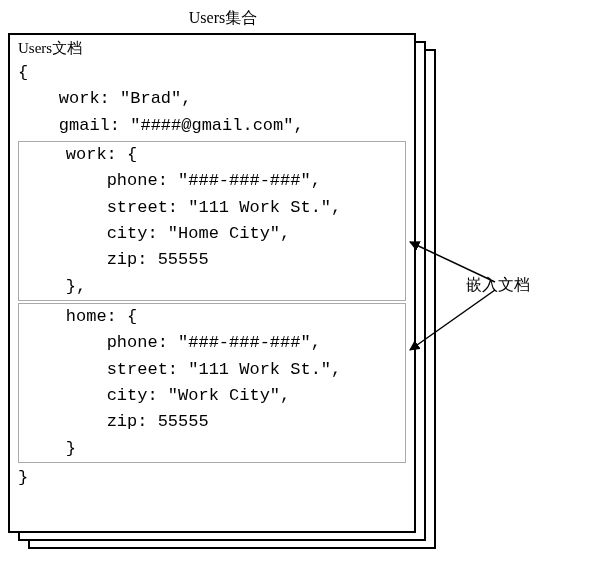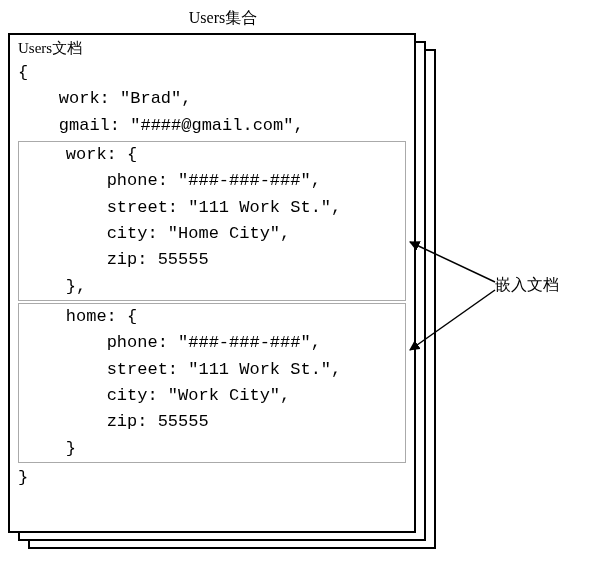--- a/index.html
+++ b/index.html
@@ -43,21 +43,21 @@
     white-space: pre;
     margin: 0;
   }
   .embed-box {
     border: 1px solid #aaa;
     padding: 0 6px;
     margin: 2px 0;
   }
   .annotation {
     position: absolute;
-    left: 495px;
+    left: 466px;
     top: 275px;
     font-size: 16px;
   }
   svg.arrows {
     position: absolute;
     left: 0; top: 0;
     pointer-events: none;
   }
 </style>
 </head>

